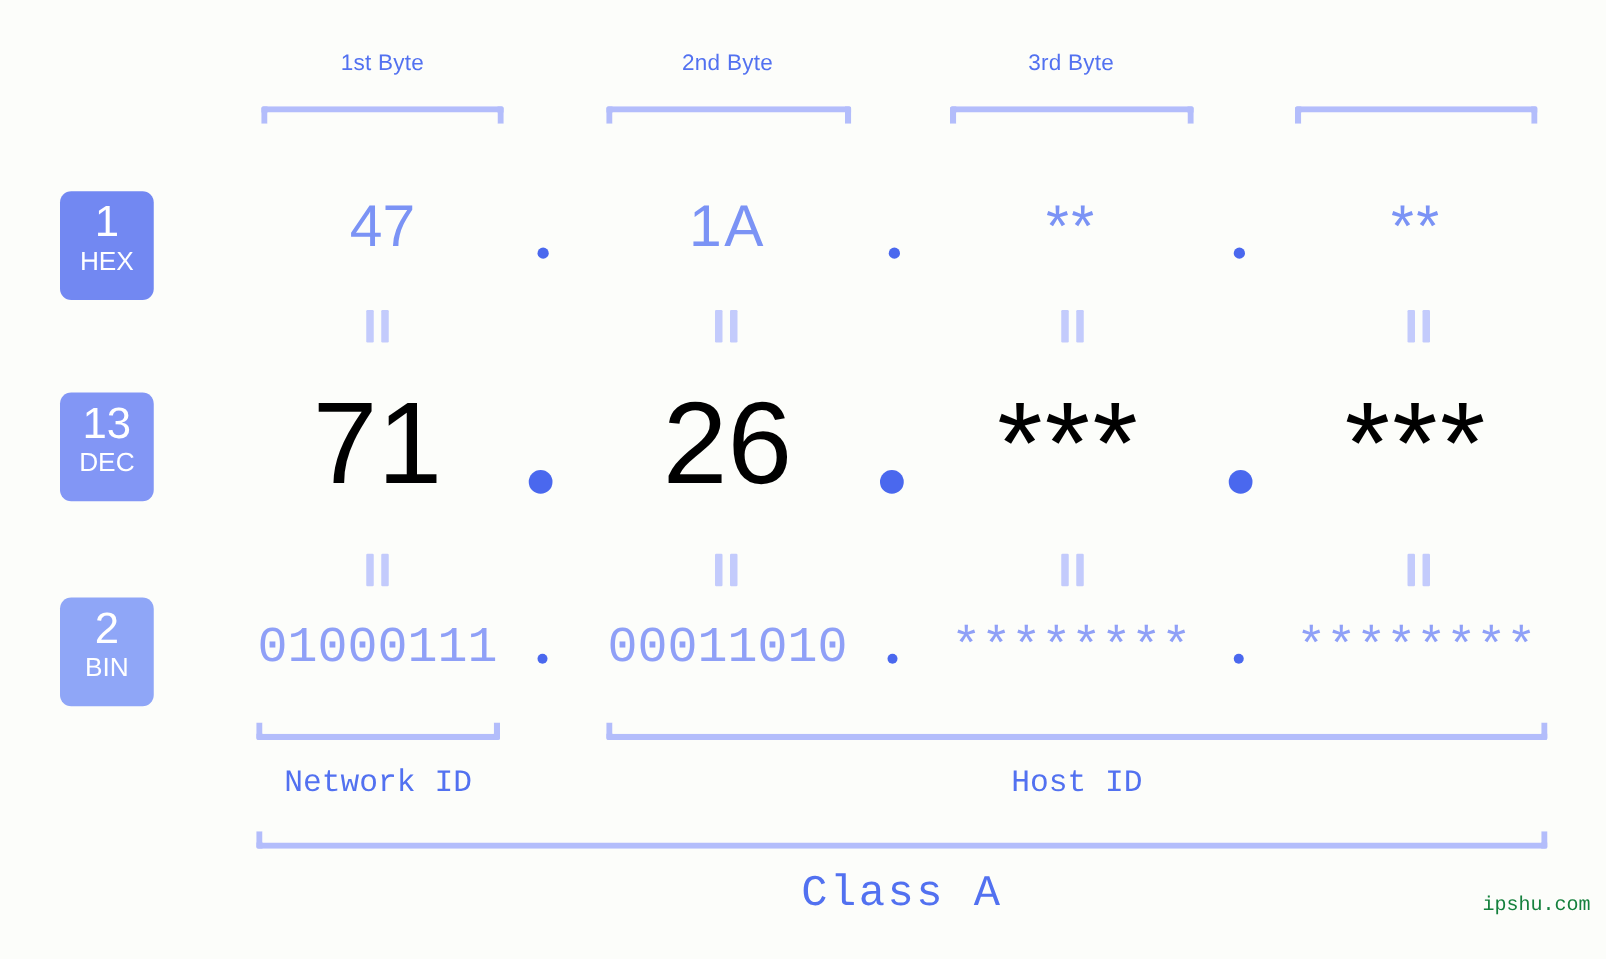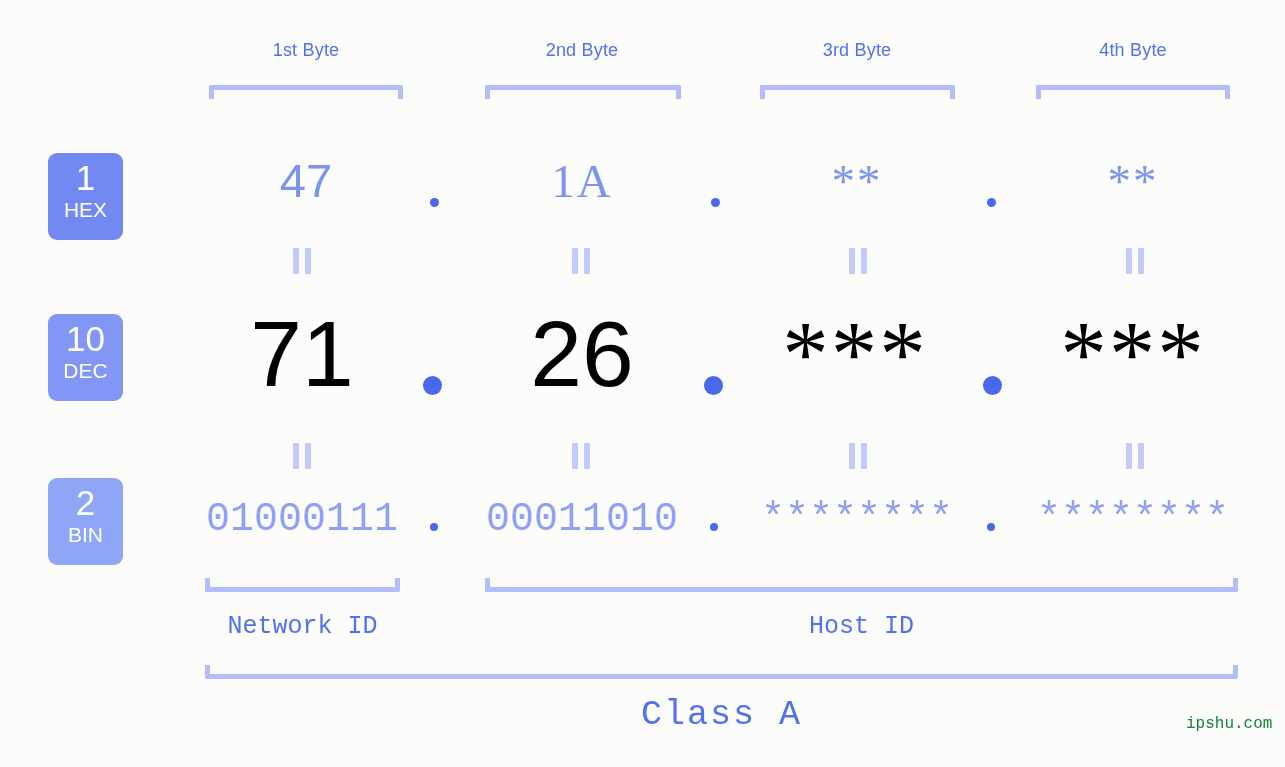--- a/index.html
+++ b/index.html
@@ -95,21 +95,21 @@
     line-height: 100px;
     color: #000000;
   }
   .row-bin .val {
     font-size: 40px;
     line-height: 46px;
     color: #8fa0f7;
     font-family: "Liberation Mono", "DejaVu Sans Mono", monospace;
     letter-spacing: 0px;
   }
-  .masked { letter-spacing: 2px; font-family: Liberation Serif, serif; }
+  .masked { letter-spacing: 2px; }
 
   
   .dot {
     position: absolute;
     background: #4a68ee;
     border-radius: 50%;
   }
   .dot-hex { width: 9px; height: 9px; }
   .dot-dec { width: 19px; height: 19px; }
   .dot-bin { width: 8px; height: 8px; }
@@ -162,33 +162,32 @@
   }
 </style>
 </head>
 <body>
 
 <div id="stage">
 
   <div class="byte-label" style="left:209px; top:33px; width:194px;">1st Byte</div>
   <div class="byte-label" style="left:485px; top:33px; width:194px;">2nd Byte</div>
   <div class="byte-label" style="left:760px; top:33px; width:194px;">3rd Byte</div>
-  <div class="byte-label" style="left:1036px; top:33px; width:194px;">4th Byte</div>
 
   <div class="bracket-down" style="left:209px; top:85px; width:194px;"></div>
   <div class="bracket-down" style="left:485px; top:85px; width:196px;"></div>
   <div class="bracket-down" style="left:760px; top:85px; width:195px;"></div>
   <div class="bracket-down" style="left:1036px; top:85px; width:194px;"></div>
 
   <div class="badge" style="left:48px; top:153px; height:87px; background:#7288f2;">
     <span class="num">1</span>
     <span class="name">HEX</span>
   </div>
   <div class="badge" style="left:48px; top:314px; height:87px; background:#8296f5;">
-    <span class="num">10</span>
+    <span class="num">13</span>
     <span class="name">DEC</span>
   </div>
   <div class="badge" style="left:48px; top:478px; height:87px; background:#8fa6f7;">
     <span class="num">2</span>
     <span class="name">BIN</span>
   </div>
 
   <div class="row-hex">
     <div class="val" style="left:209px; top:155px; width:194px;">47</div>
     <div class="val masked" style="left:485px; top:155px; width:194px;">1A</div>

